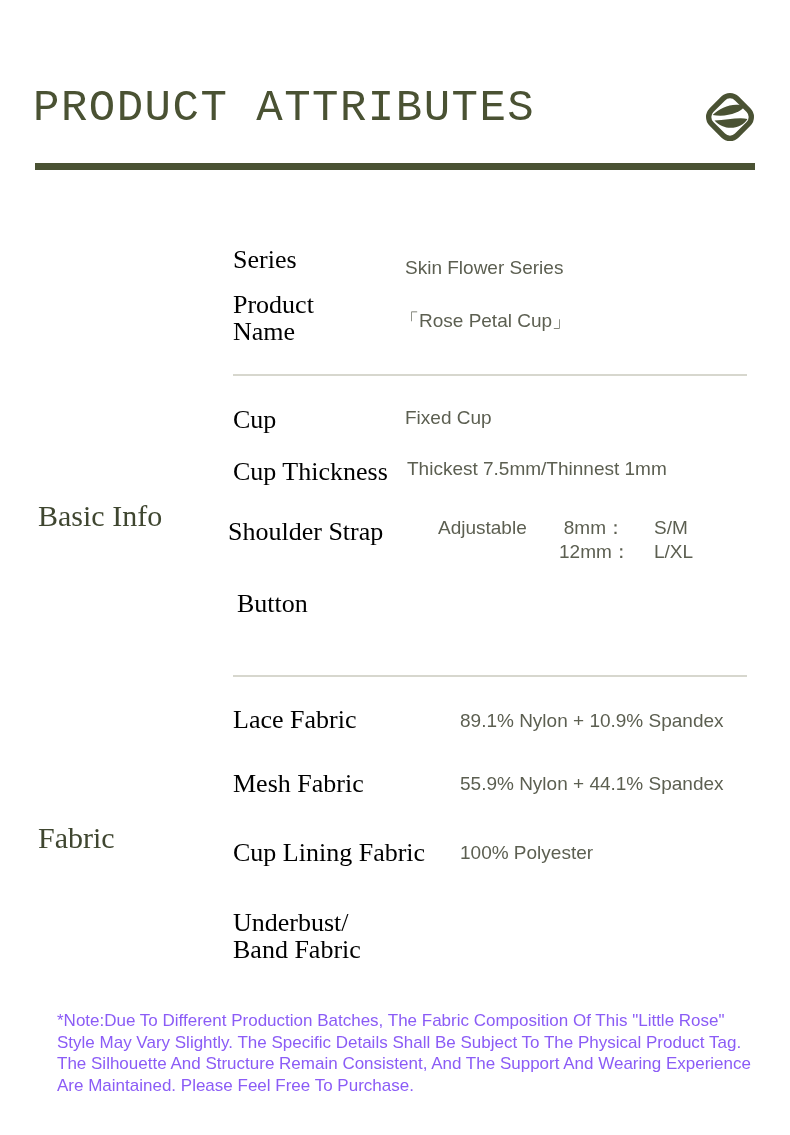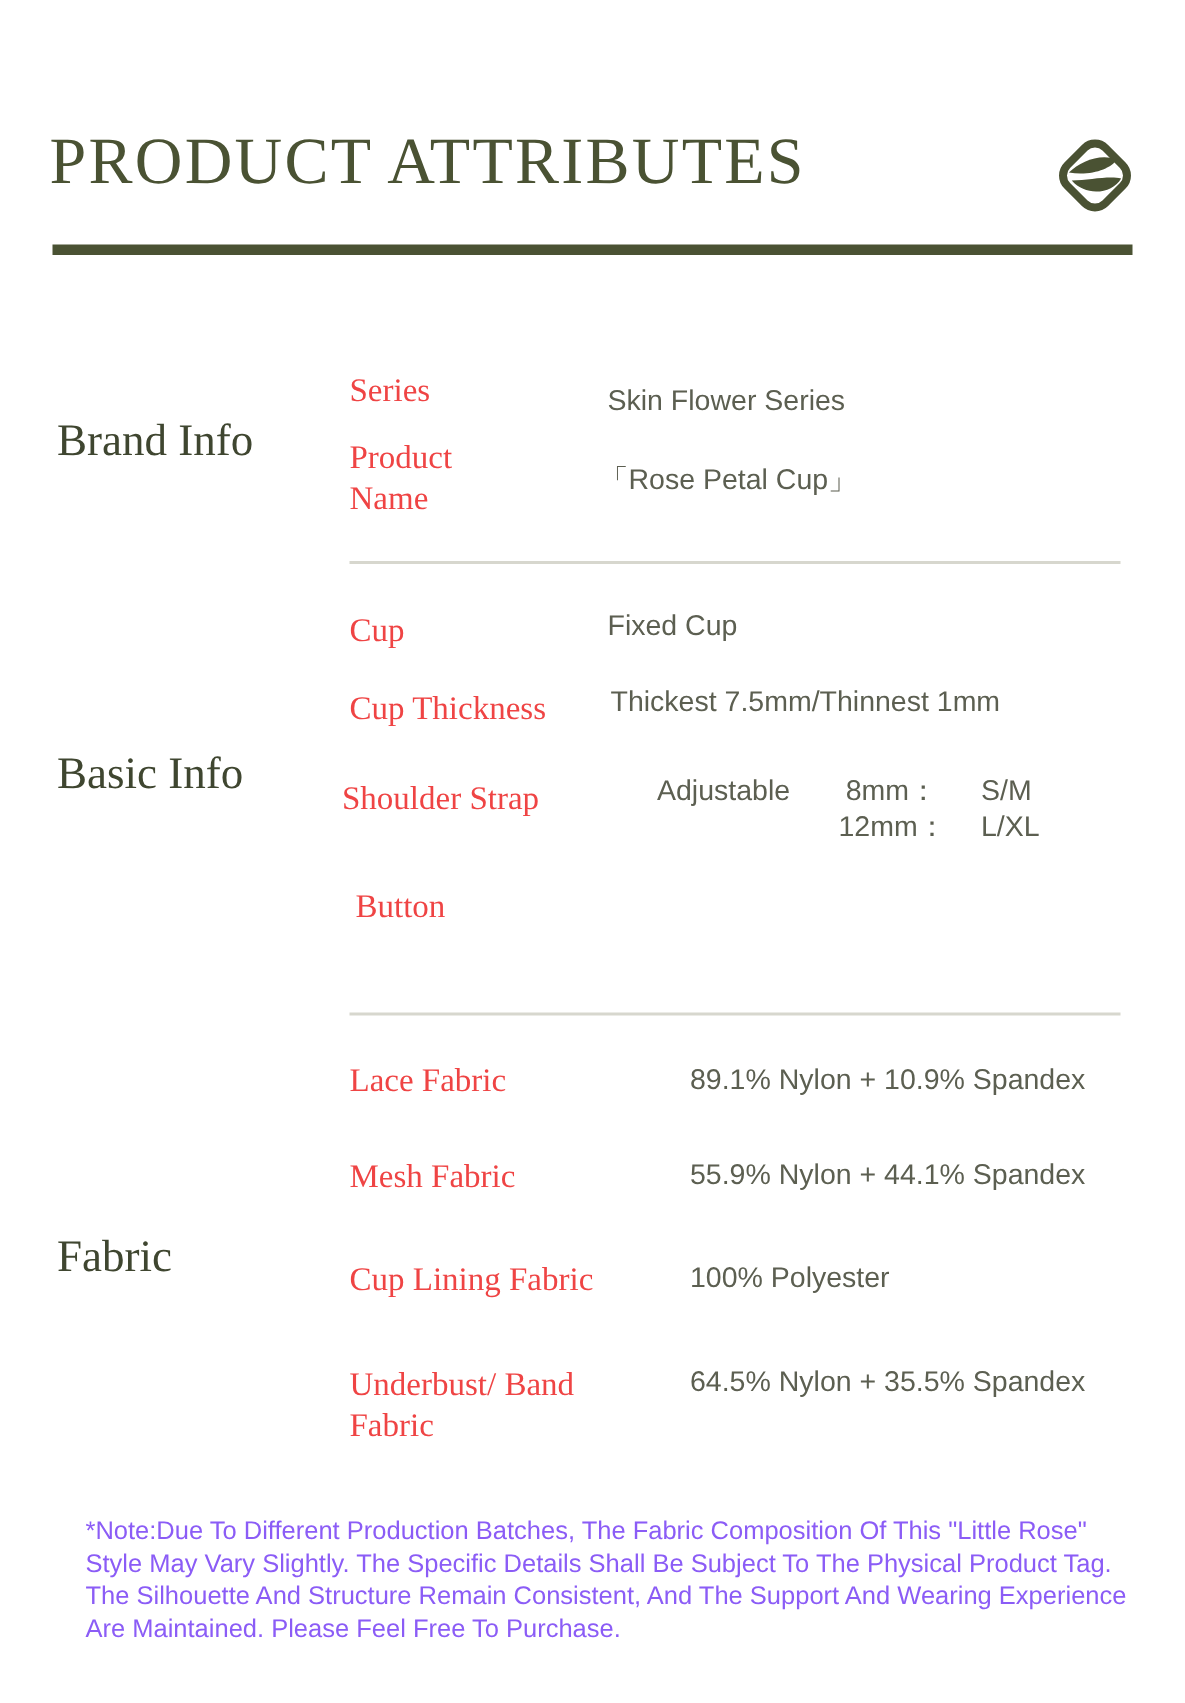--- a/index.html
+++ b/index.html
@@ -9,21 +9,21 @@
     width:790px; height:1135px;
     background:#ffffff;
     overflow:hidden;
     font-family:"Liberation Sans", sans-serif;
   }
   .abs { position:absolute; }
 
   
   .title {
     left:33px; top:86px;
-    font-family:Liberation Serif, serif;
+    font-family:Liberation Mono, monospace;
     font-size:44px; line-height:1;
     letter-spacing:1.5px;
     color:#4a5233;
     font-weight:400;
     white-space:nowrap;
   }
   .logo { left:699px; top:87px; width:62px; height:60px; }
   .title-rule { left:35px; top:163px; width:720px; height:7px; background:#4a5233; }
 
   
@@ -35,22 +35,22 @@
     white-space:nowrap;
   }
   .sec-brand  { top:276px; }
   .sec-basic  { top:498px; }
   .sec-fabric { top:804px;margin-top:16px; }
 
   
   .row-label {
     left:233px;
     font-family:"Liberation Serif", serif;
-    font-size:22px; line-height:27px;
-    color:#ef4444;
+    font-size:26px; line-height:27px;
+    color:#000000;
   }
   .row-label.nowrap { white-space:nowrap; }
 
   
   .row-value {
     font-size:19px; line-height:24px;
     color:#5c5f51;
     white-space:nowrap;
   }
 
@@ -103,21 +103,20 @@
   <span class="abs logo">
     <svg width="62" height="60" viewBox="0 0 64 60" xmlns="http://www.w3.org/2000/svg">
       <rect x="13.5" y="11.5" width="37" height="37" rx="10" transform="rotate(45 32 30)" fill="none" stroke="#4a5233" stroke-width="5.5"></rect>
       <path d="M14 28 C 22 20, 36 14.5, 47 19 C 43 25.5, 29 30.5, 14 28 Z" fill="#4a5233"></path>
       <path d="M16 33.5 C 28 33, 42 30, 50 32 C 44 42.5, 26 45, 16 33.5 Z" fill="#4a5233"></path>
     </svg>
   </span>
 
   <div class="abs title-rule"></div>
 
-  <div class="abs section-label sec-brand">Brand Info</div>
   <div class="abs section-label sec-basic">Basic Info</div>
   <div class="abs section-label sec-fabric">Fabric</div>
 
   <div class="abs row-label nowrap lbl-series">Series</div>
   <div class="abs row-value val-series">Skin Flower Series</div>
 
   <div class="abs row-label lbl-product-name">Product Name</div>
   <div class="abs row-value val-product-name">「Rose Petal Cup」</div>
 
   <div class="abs divider divider-1"></div>
@@ -148,17 +147,16 @@
   <div class="abs row-label nowrap lbl-lace">Lace Fabric</div>
   <div class="abs row-value val-lace">89.1% Nylon + 10.9% Spandex</div>
 
   <div class="abs row-label nowrap lbl-mesh">Mesh Fabric</div>
   <div class="abs row-value val-mesh">55.9% Nylon + 44.1% Spandex</div>
 
   <div class="abs row-label nowrap lbl-lining">Cup Lining Fabric</div>
   <div class="abs row-value val-lining">100% Polyester</div>
 
   <div class="abs row-label lbl-underbust">Underbust/ Band Fabric</div>
-  <div class="abs row-value val-underbust">64.5% Nylon + 35.5% Spandex</div>
 
   <p class="abs note">*Note:Due To Different Production Batches, The Fabric Composition Of This "Little Rose" Style May Vary Slightly. The Specific Details Shall Be Subject To The Physical Product Tag. The Silhouette And Structure Remain Consistent, And The Support And Wearing Experience Are Maintained. Please Feel Free To Purchase.</p>
 
 </div>
 
 </body></html>

